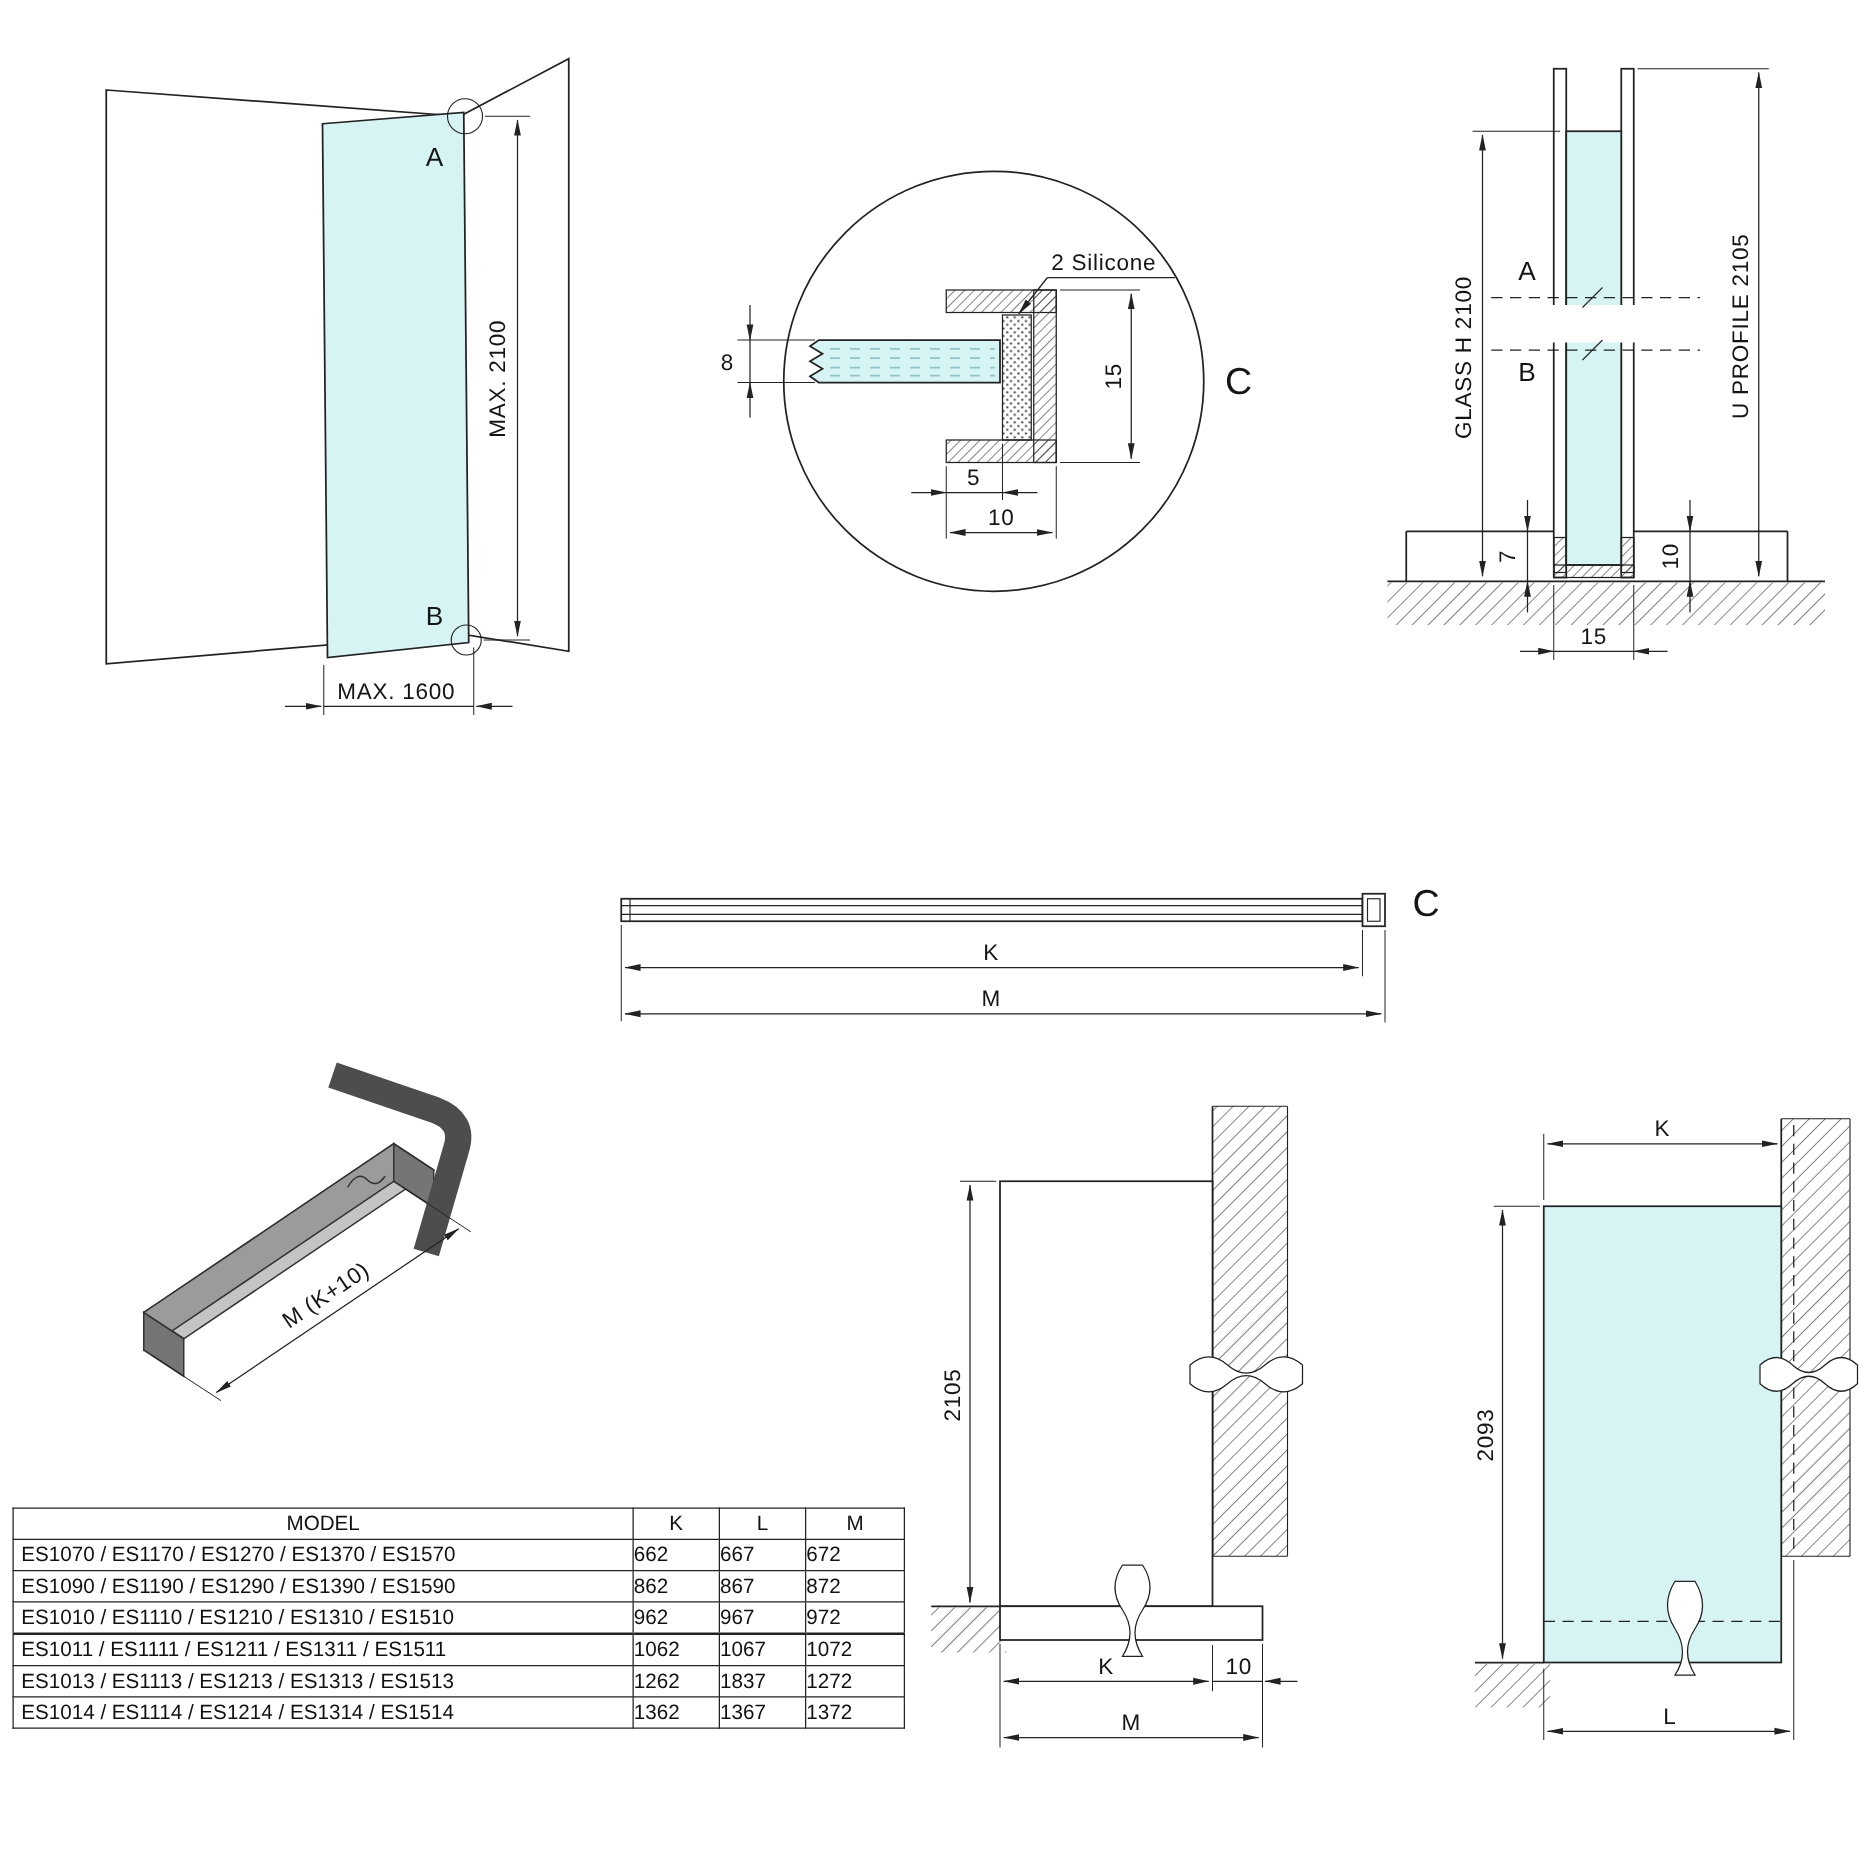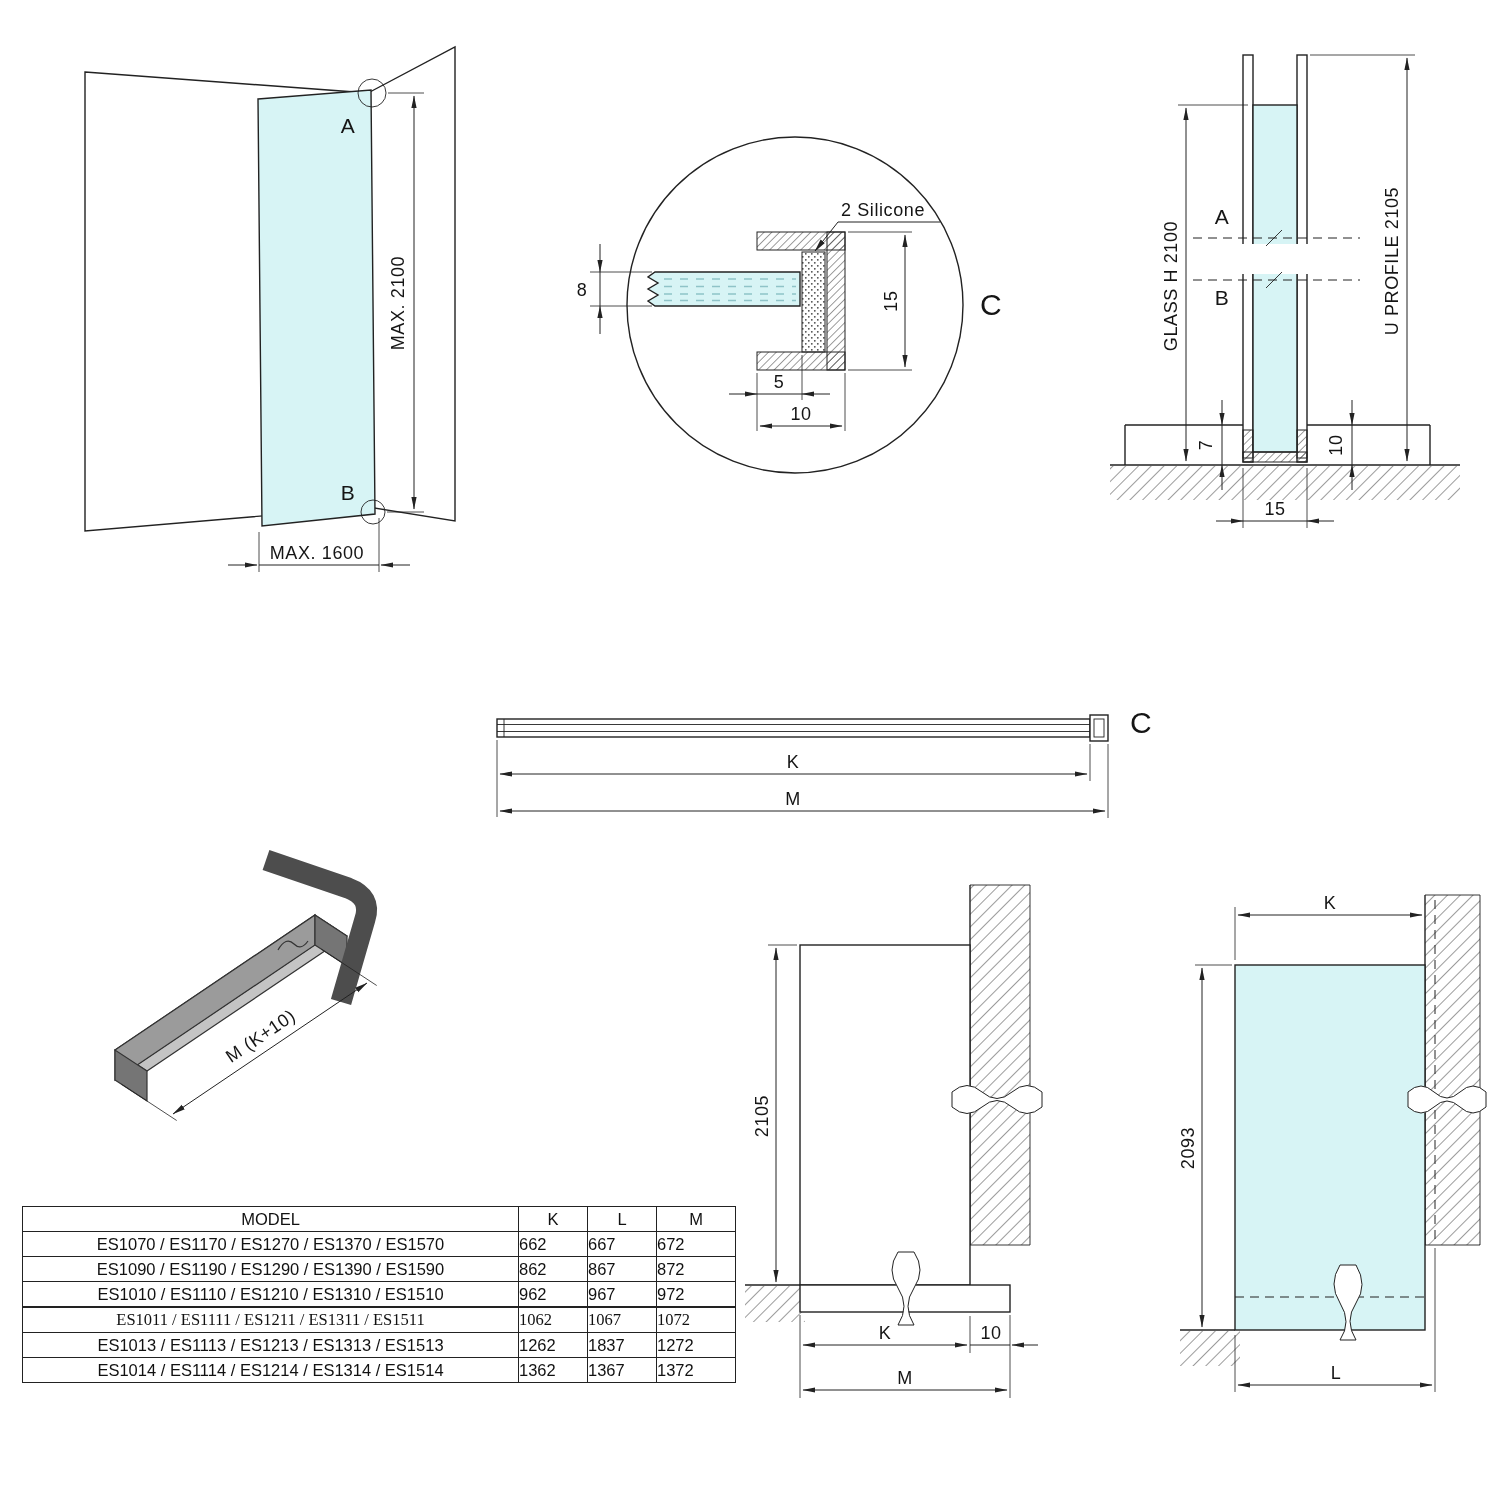--- a/index.html
+++ b/index.html
@@ -21,28 +21,28 @@
   .dotsf   { fill:url(#dots); stroke:var(--line); stroke-width:1; }
   .band    { fill:#ffffff; stroke:var(--line); stroke-width:1; }
   .gdash   { stroke:#8fc3c8; stroke-width:1.4; fill:none; stroke-dasharray:8 8; }
 
   text { font-family:"Liberation Sans", sans-serif; fill:#151515; letter-spacing:0.6px; }
   .lbl  { font-size:18px; }
   .mid  { text-anchor:middle; }
   .ab   { font-size:21px; }
   .big  { font-size:30px; }
 
-  .spec-table { position:absolute; left:22px; top:1206px; width:697px; border-collapse:collapse;
+  .spec-table { position:absolute; left:10px; top:1206px; width:697px; border-collapse:collapse;
                 font-size:16.5px; color:#111; table-layout:fixed; }
   .spec-table td { border:1px solid #222; height:24px; padding:0 6px; overflow:hidden; white-space:nowrap; }
-  .spec-table td.model { width:483px; text-align:center; }
+  .spec-table td.model { width:483px; text-align:left; }
   .spec-table td.num   { width:68px;  padding:0; }
   .spec-table td.numm  { width:78px;  text-align:left; padding:0; }
   .spec-table tr.head td { text-align:center; }
-  .spec-table tr.grp td  { border-top:2px solid #222;font-family:Liberation Serif, serif; }
+  .spec-table tr.grp td  { border-top:2px solid #222; }
 </style>
 </head>
 <body>
 
 <div id="page">
 
 <svg width="1500" height="1500" viewBox="0 0 1500 1500">
   <defs>
     <marker id="arr" viewBox="0 0 12 6" markerWidth="13" markerHeight="7" refX="11.5" refY="3" orient="auto-start-reverse" markerUnits="userSpaceOnUse">
       <path d="M0,0.5 L12,3 L0,5.5 Z" fill="#222"></path>

